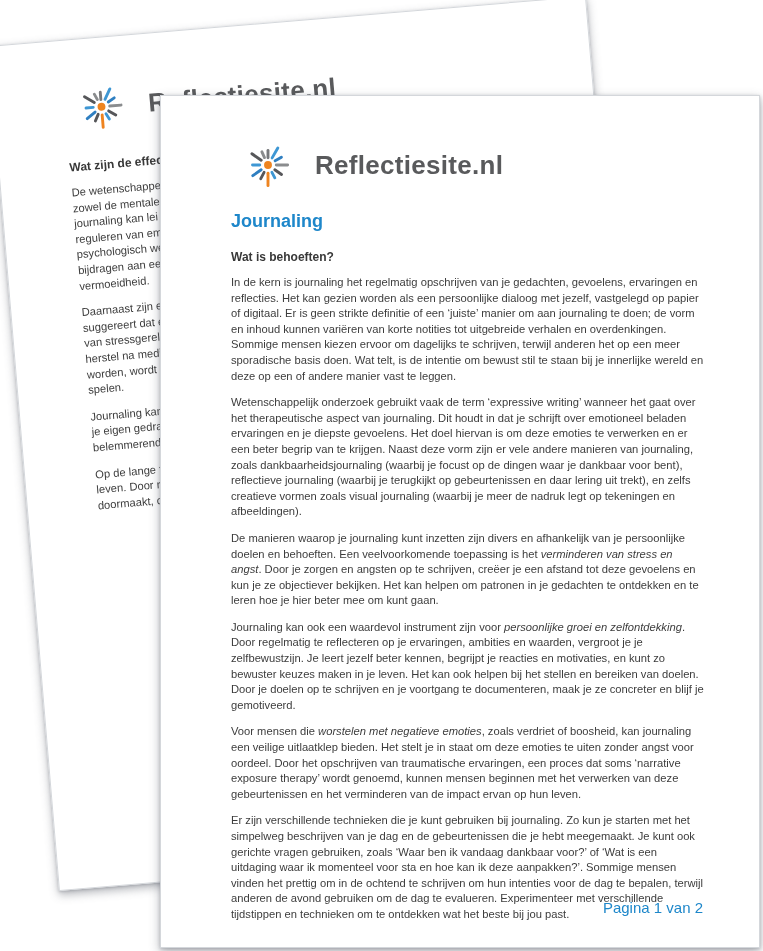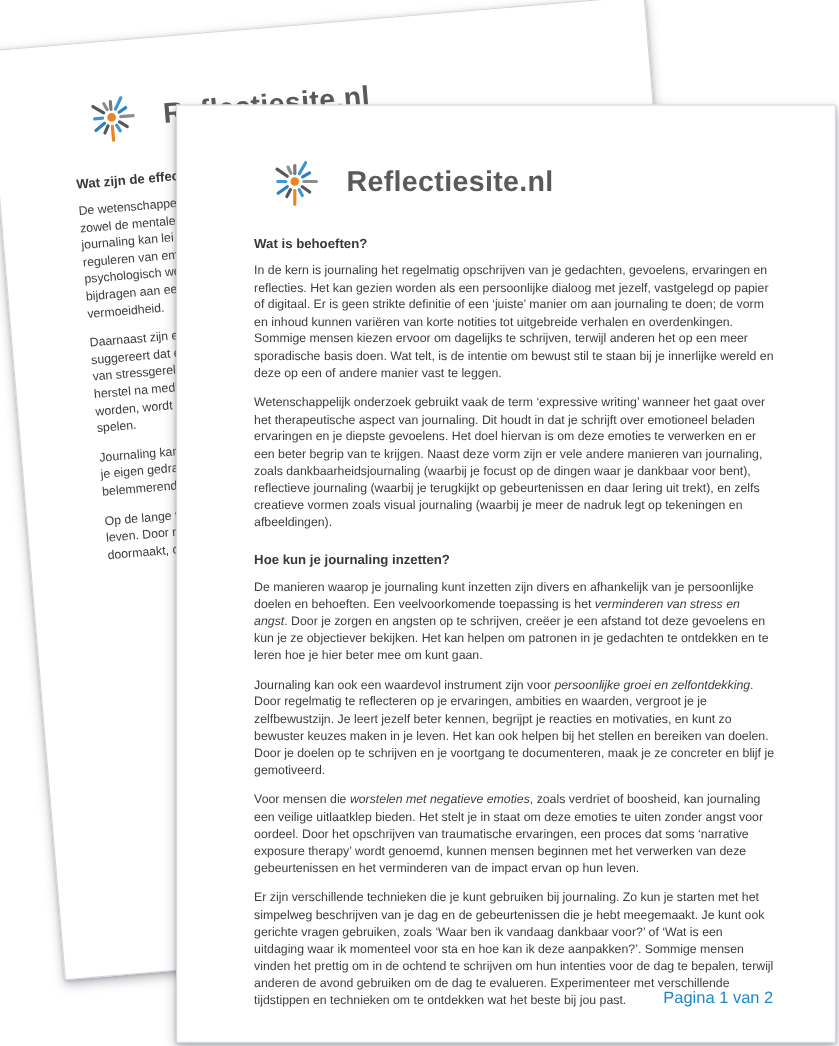--- a/index.html
+++ b/index.html
@@ -107,26 +107,26 @@
           <line x1="23.4" y1="34.6" x2="15.3" y2="40.3" stroke="#2f7fc1"></line>
           <line x1="22" y1="30" x2="15" y2="30" stroke="#3e97d4"></line>
           <line x1="23.4" y1="25.4" x2="14.4" y2="19.1" stroke="#56575a"></line>
           <line x1="26.6" y1="22.8" x2="24.1" y2="17.3" stroke="#8a8c8e"></line>
         </g>
         <circle cx="30" cy="30" r="3.8" fill="#ee8420"></circle>
       </svg>
       <span class="brand-name">Reflectiesite.nl</span>
     </div>
 
+    <h1 class="doc-title">Journaling</h1>
 
     <h2 class="subhead">Wat is behoeften?</h2>
     <p class="para"><span>In de kern is journaling het regelmatig opschrijven van je gedachten, gevoelens, ervaringen en reflecties. Het kan gezien worden als een persoonlijke dialoog met jezelf, vastgelegd op papier of digitaal. Er is geen strikte definitie of een ‘juiste’ manier om aan journaling te doen; de vorm en inhoud kunnen variëren van korte notities tot uitgebreide verhalen en overdenkingen. Sommige mensen kiezen ervoor om dagelijks te schrijven, terwijl anderen het op een meer sporadische basis doen. Wat telt, is de intentie om bewust stil te staan bij je innerlijke wereld en deze op een of andere manier vast te leggen.</span></p>
     <p class="para"><span>Wetenschappelijk onderzoek gebruikt vaak de term ‘expressive writing’ wanneer het gaat over het therapeutische aspect van journaling. Dit houdt in dat je schrijft over emotioneel beladen ervaringen en je diepste gevoelens. Het doel hiervan is om deze emoties te verwerken en er een beter begrip van te krijgen. Naast deze vorm zijn er vele andere manieren van journaling, zoals dankbaarheidsjournaling (waarbij je focust op de dingen waar je dankbaar voor bent), reflectieve journaling (waarbij je terugkijkt op gebeurtenissen en daar lering uit trekt), en zelfs creatieve vormen zoals visual journaling (waarbij je meer de nadruk legt op tekeningen en afbeeldingen).</span></p>
 
-    <h2 class="subhead">Hoe kun je journaling inzetten?</h2>
     <p class="para"><span>De manieren waarop je journaling kunt inzetten zijn divers en afhankelijk van je persoonlijke doelen en behoeften. Een veelvoorkomende toepassing is het </span><em>verminderen van stress en angst</em><span>. Door je zorgen en angsten op te schrijven, creëer je een afstand tot deze gevoelens en kun je ze objectiever bekijken. Het kan helpen om patronen in je gedachten te ontdekken en te leren hoe je hier beter mee om kunt gaan.</span></p>
     <p class="para"><span>Journaling kan ook een waardevol instrument zijn voor </span><em>persoonlijke groei en zelfontdekking</em><span>. Door regelmatig te reflecteren op je ervaringen, ambities en waarden, vergroot je je zelfbewustzijn. Je leert jezelf beter kennen, begrijpt je reacties en motivaties, en kunt zo bewuster keuzes maken in je leven. Het kan ook helpen bij het stellen en bereiken van doelen. Door je doelen op te schrijven en je voortgang te documenteren, maak je ze concreter en blijf je gemotiveerd.</span></p>
     <p class="para"><span>Voor mensen die </span><em>worstelen met negatieve emoties</em><span>, zoals verdriet of boosheid, kan journaling een veilige uitlaatklep bieden. Het stelt je in staat om deze emoties te uiten zonder angst voor oordeel. Door het opschrijven van traumatische ervaringen, een proces dat soms ‘narrative exposure therapy’ wordt genoemd, kunnen mensen beginnen met het verwerken van deze gebeurtenissen en het verminderen van de impact ervan op hun leven.</span></p>
     <p class="para"><span>Er zijn verschillende technieken die je kunt gebruiken bij journaling. Zo kun je starten met het simpelweg beschrijven van je dag en de gebeurtenissen die je hebt meegemaakt. Je kunt ook gerichte vragen gebruiken, zoals ‘Waar ben ik vandaag dankbaar voor?’ of ‘Wat is een uitdaging waar ik momenteel voor sta en hoe kan ik deze aanpakken?’. Sommige mensen vinden het prettig om in de ochtend te schrijven om hun intenties voor de dag te bepalen, terwijl anderen de avond gebruiken om de dag te evalueren. Experimenteer met verschillende tijdstippen en technieken om te ontdekken wat het beste bij jou past.</span></p>
 
     <div class="footer">Pagina 1 van 2</div>
   </div>
 
 </div>
 

